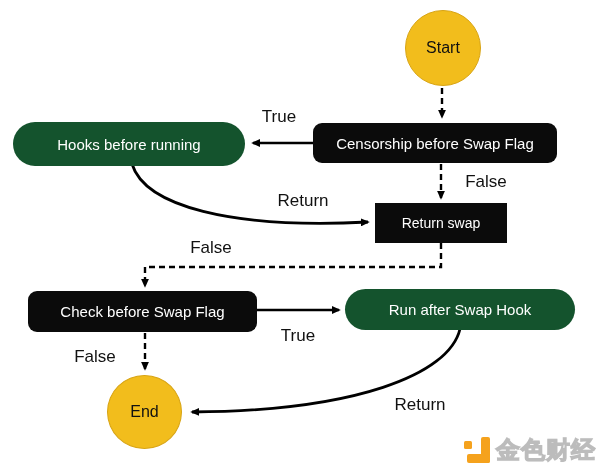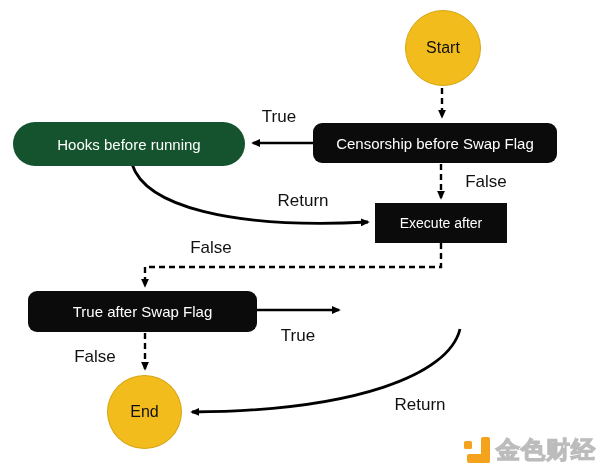--- a/index.html
+++ b/index.html
@@ -78,27 +78,30 @@
 
   <div class="node node-black" style="left:313px;top:123px;width:244px;height:40px;">
     <span>Censorship before Swap Flag</span>
   </div>
 
   <div class="node node-red" style="left:13px;top:122px;width:232px;height:44px;">
     <span>Hooks before running</span>
   </div>
 
   <div class="node node-black sharp" style="left:375px;top:203px;width:132px;height:40px;">
-    <span>Execute after</span>
+    <span>Return swap</span>
   </div>
 
   <div class="node node-black" style="left:28px;top:291px;width:229px;height:41px;">
-    <span>True after Swap Flag</span>
+    <span>Check before Swap Flag</span>
   </div>
 
+  <div class="node node-red" style="left:345px;top:289px;width:230px;height:41px;border-radius:21px;">
+    <span>Run after Swap Hook</span>
+  </div>
 
   <div class="node node-yellow" style="left:107px;top:375px;width:75px;height:74px;">
     <span>End</span>
   </div>
 
   <div class="edge-label" style="left:279px;top:117px;">True</div>
   <div class="edge-label" style="left:486px;top:182px;">False</div>
   <div class="edge-label" style="left:303px;top:201px;">Return</div>
   <div class="edge-label" style="left:211px;top:248px;">False</div>
   <div class="edge-label" style="left:298px;top:336px;">True</div>

